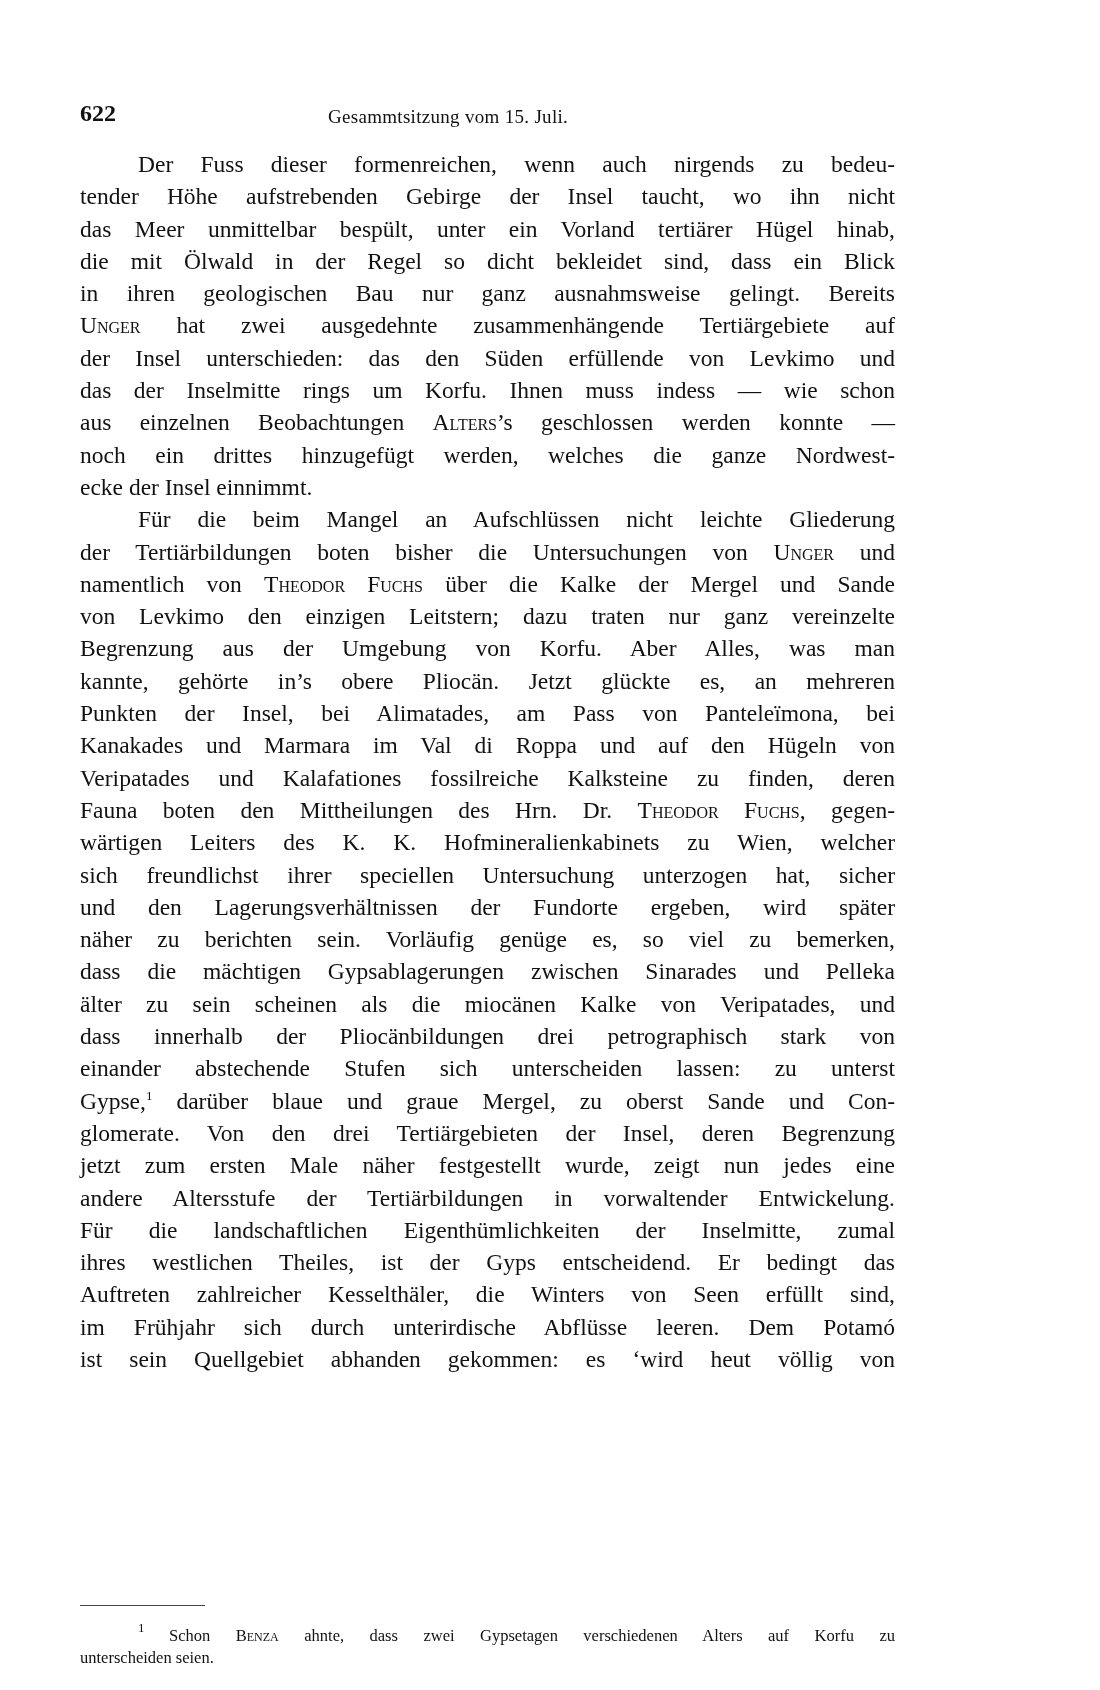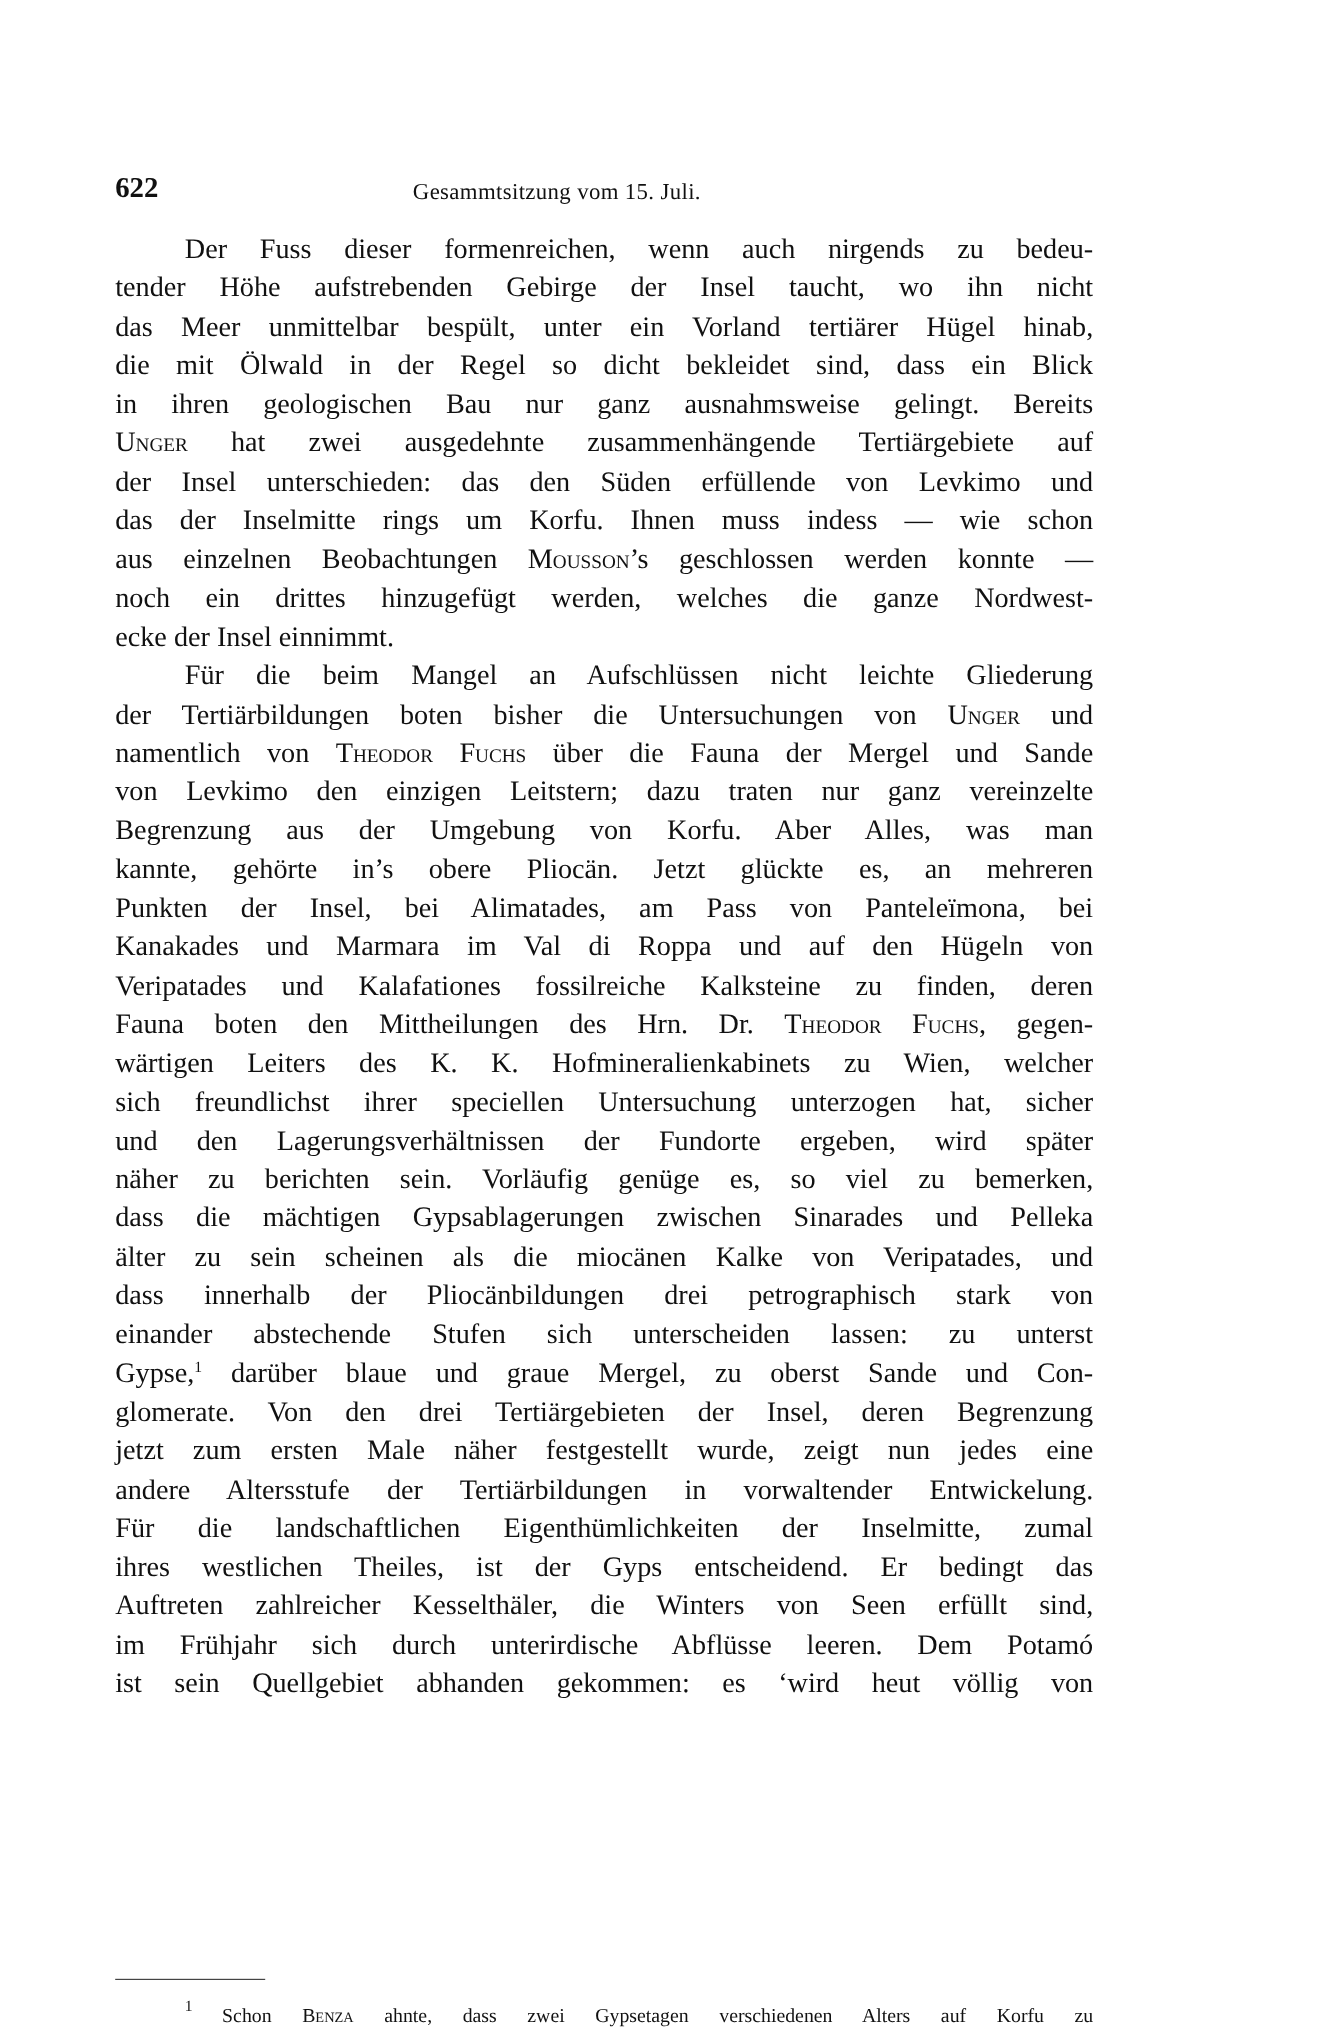--- a/index.html
+++ b/index.html
@@ -1,18 +1,18 @@
 <!DOCTYPE html>
 <html><head>
 <meta charset="utf-8">
 <style>
   html, body { margin: 0; padding: 0; background: #ffffff; }
   body { width: 1100px; height: 1690px; position: relative; overflow: hidden;
          font-family: "Liberation Serif", "DejaVu Serif", serif; color: #111; }
-  .page { position: absolute; left: 96px; top: 100px; width: 815px; margin-top: 44px; }
+  .page { position: absolute; left: 80px; top: 100px; width: 815px; }
   .header { position: relative; height: 40px; }
   .page-number { position: absolute; left: 0; top: 0; font-size: 24px; font-weight: bold; }
   .running-head { position: absolute; left: 248px; top: 6px; font-size: 19px; letter-spacing: 0.3px; }
   .body-text { position: absolute; left: 0; top: 48px; width: 815px; }
   .line { display: block; height: 32.3px; line-height: 32.3px; font-size: 23.5px;
           text-align: justify; text-align-last: justify; white-space: nowrap; overflow: visible; }
   .line.last { text-align-last: left; }
   .line.indent { padding-left: 58px; }
   .sc { font-variant: small-caps; }
   sup { font-size: 13px; line-height: 0; vertical-align: 9px; }
@@ -32,26 +32,26 @@
   </div>
   <div class="body-text" id="body-text">
       <span class="line indent"><span>Der Fuss dieser formenreichen, wenn auch nirgends zu bedeu-</span></span>
       <span class="line"><span>tender Höhe aufstrebenden Gebirge der Insel taucht, wo ihn nicht</span></span>
       <span class="line"><span>das Meer unmittelbar bespült, unter ein Vorland tertiärer Hügel hinab,</span></span>
       <span class="line"><span>die mit Ölwald in der Regel so dicht bekleidet sind, dass ein Blick</span></span>
       <span class="line"><span>in ihren geologischen Bau nur ganz ausnahmsweise gelingt. Bereits</span></span>
       <span class="line"><span class="sc">Unger</span><span> hat zwei ausgedehnte zusammenhängende Tertiärgebiete auf</span></span>
       <span class="line"><span>der Insel unterschieden: das den Süden erfüllende von Levkimo und</span></span>
       <span class="line"><span>das der Inselmitte rings um Korfu. Ihnen muss indess — wie schon</span></span>
-      <span class="line"><span>aus einzelnen Beobachtungen </span><span class="sc">Mousson</span><span>’s geschlossen werden konnte —</span></span>
+      <span class="line"><span>aus einzelnen Beobachtungen </span><span class="sc">Alters</span><span>’s geschlossen werden konnte —</span></span>
       <span class="line"><span>noch ein drittes hinzugefügt werden, welches die ganze Nordwest-</span></span>
       <span class="line last"><span>ecke der Insel einnimmt.</span></span>
       <span class="line indent"><span>Für die beim Mangel an Aufschlüssen nicht leichte Gliederung</span></span>
       <span class="line"><span>der Tertiärbildungen boten bisher die Untersuchungen von </span><span class="sc">Unger</span><span> und</span></span>
-      <span class="line"><span>namentlich von </span><span class="sc">Theodor Fuchs</span><span> über die Fauna der Mergel und Sande</span></span>
+      <span class="line"><span>namentlich von </span><span class="sc">Theodor Fuchs</span><span> über die Kalke der Mergel und Sande</span></span>
       <span class="line"><span>von Levkimo den einzigen Leitstern; dazu traten nur ganz vereinzelte</span></span>
       <span class="line"><span>Begrenzung aus der Umgebung von Korfu. Aber Alles, was man</span></span>
       <span class="line"><span>kannte, gehörte in’s obere Pliocän. Jetzt glückte es, an mehreren</span></span>
       <span class="line"><span>Punkten der Insel, bei Alimatades, am Pass von Panteleïmona, bei</span></span>
       <span class="line"><span>Kanakades und Marmara im Val di Roppa und auf den Hügeln von</span></span>
       <span class="line"><span>Veripatades und Kalafationes fossilreiche Kalksteine zu finden, deren</span></span>
       <span class="line"><span>Fauna boten den Mittheilungen des Hrn. Dr. </span><span class="sc">Theodor Fuchs</span><span>, gegen-</span></span>
       <span class="line"><span>wärtigen Leiters des K. K. Hofmineralienkabinets zu Wien, welcher</span></span>
       <span class="line"><span>sich freundlichst ihrer speciellen Untersuchung unterzogen hat, sicher</span></span>
       <span class="line"><span>und den Lagerungsverhältnissen der Fundorte ergeben, wird später</span></span>

